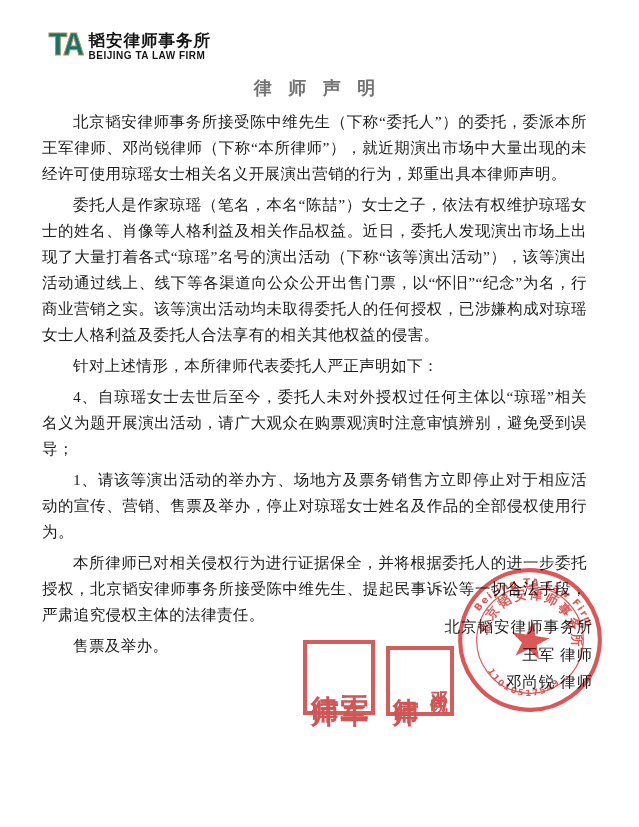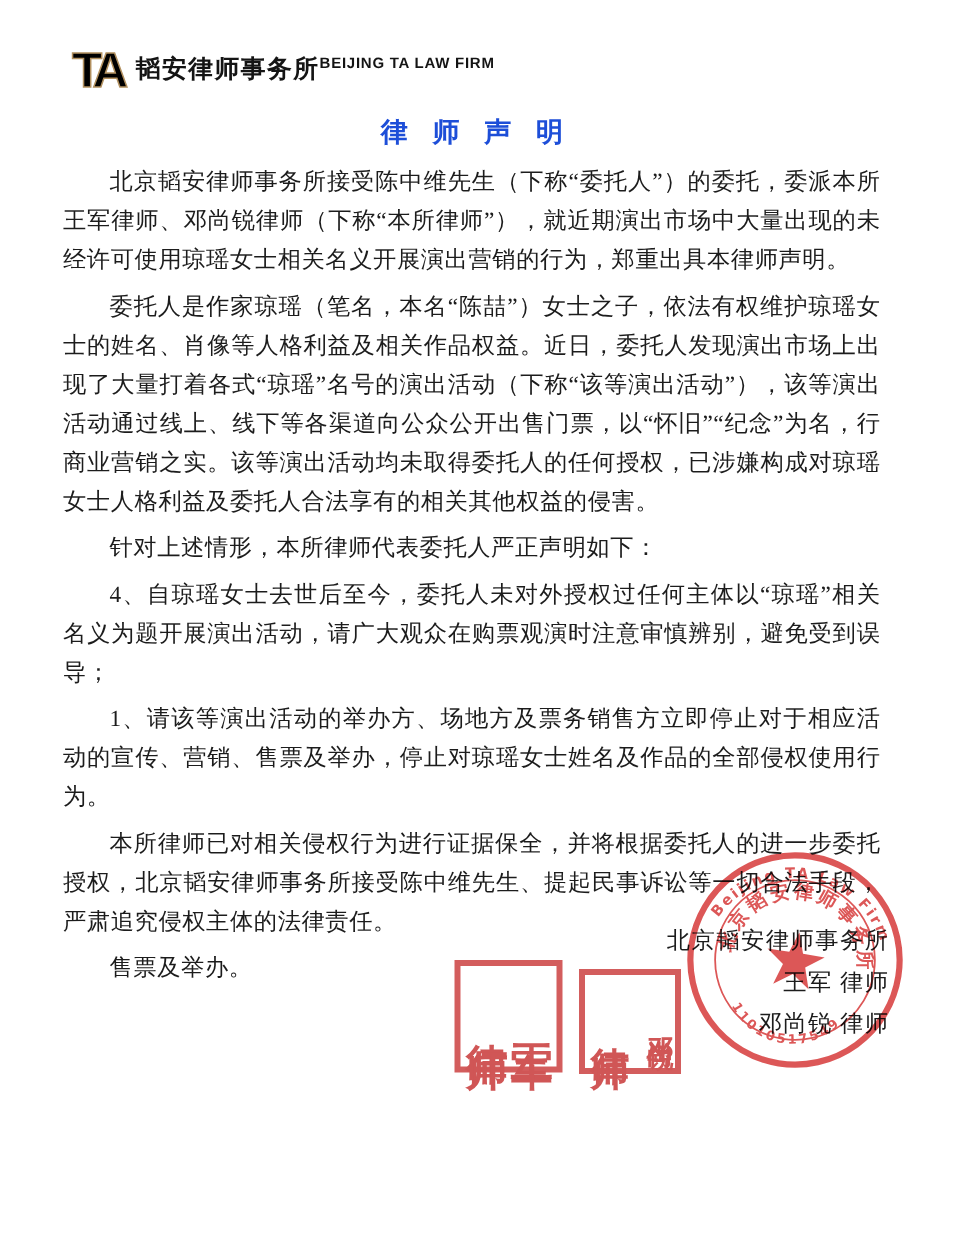--- a/index.html
+++ b/index.html
@@ -17,29 +17,29 @@
 
   
   .letterhead {
     position: absolute;
     left: 48px; top: 30px;
     display: flex;
     align-items: center;
     gap: 9px;
   }
   .logo-mark {
-    font-family: Liberation Sans, sans-serif;
+    font-family: Liberation Mono, monospace;
     font-size: 33px;
     line-height: 1;
     font-weight: 800;
     letter-spacing: -4px;
-    color: #000000;
+    color: #0f766e;
     -webkit-text-stroke: 1px #b2905f;
   }
-  .logo-text { display: flex; flex-direction: row; }
+  .logo-text { display: flex; flex-direction: column; }
   .logo-cn {
     font-family: "Liberation Sans", "DejaVu Sans", sans-serif;
     font-size: 16.5px;
     font-weight: 700;
     letter-spacing: 1px;
     color: #141414;
     line-height: 1.15;
   }
   .logo-en {
     font-family: "Liberation Sans", "DejaVu Sans", sans-serif;
@@ -52,21 +52,21 @@
 
   
   .doc-title {
     position: absolute;
     top: 76px;
     left: 0; right: 4px;
     text-align: center;
     font-size: 18px;
     font-weight: 700;
     letter-spacing: 6px;
-    color: #1d4ed8;
+    color: #737373;
   }
 
   
   .doc-body {
     position: absolute;
     top: 109px;
     left: 42px;
     right: 52px;
   }
   .doc-body p {

